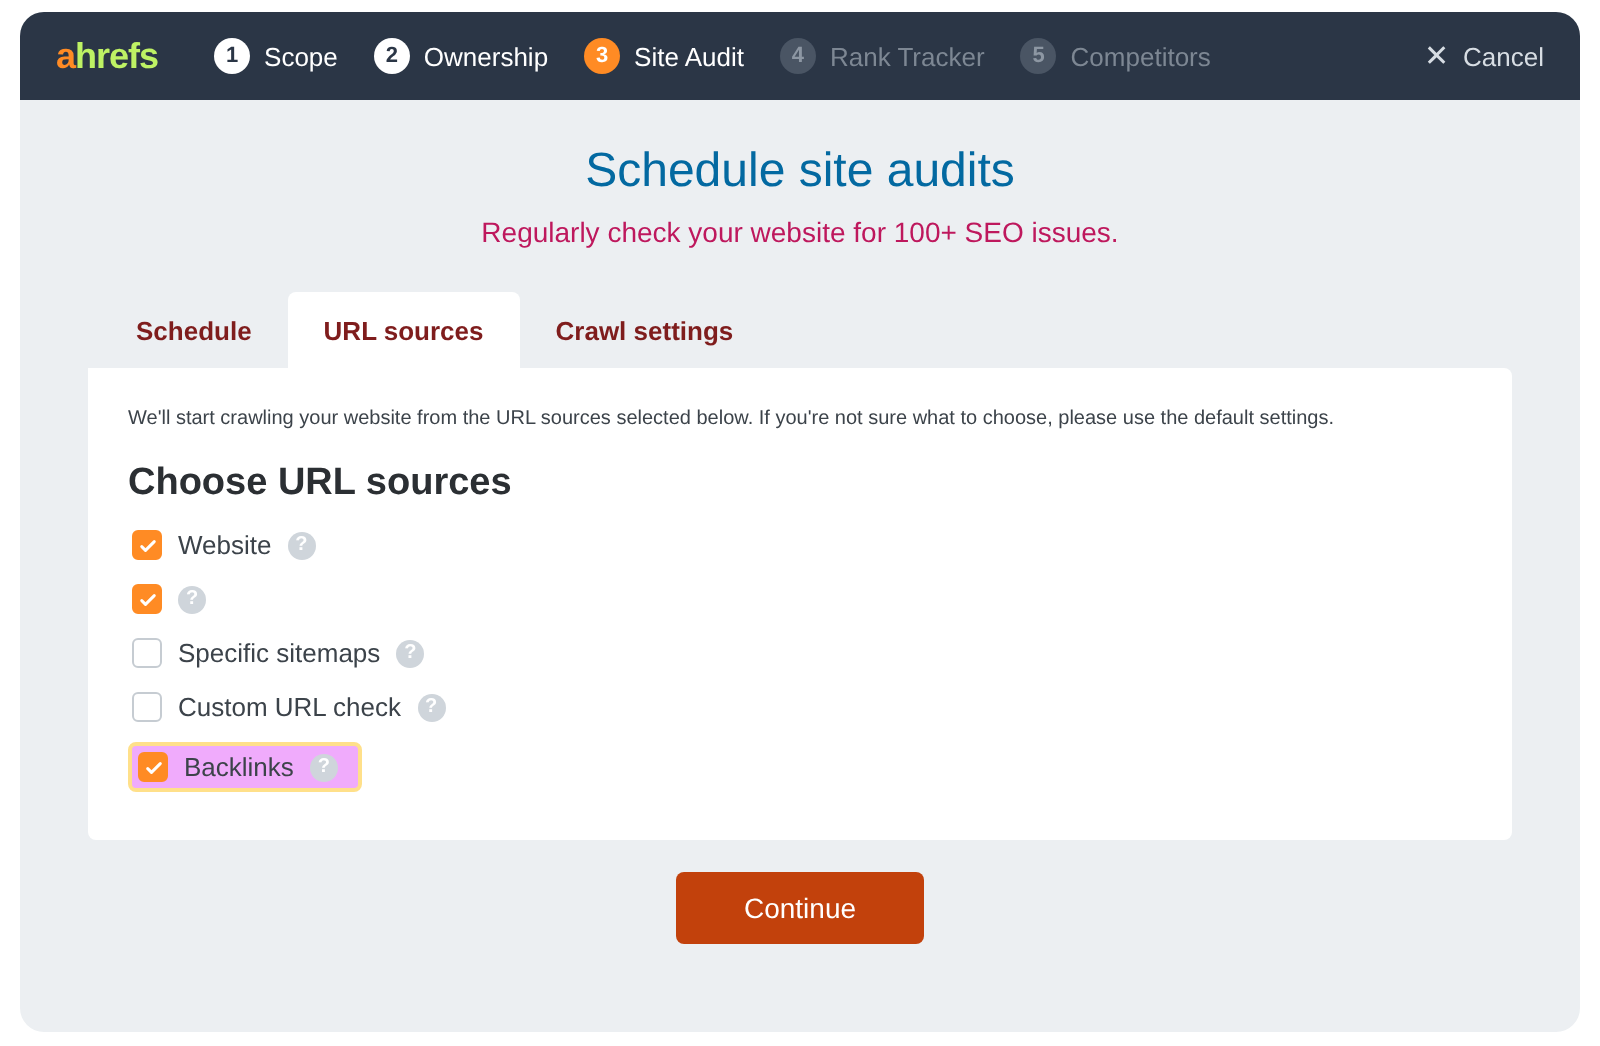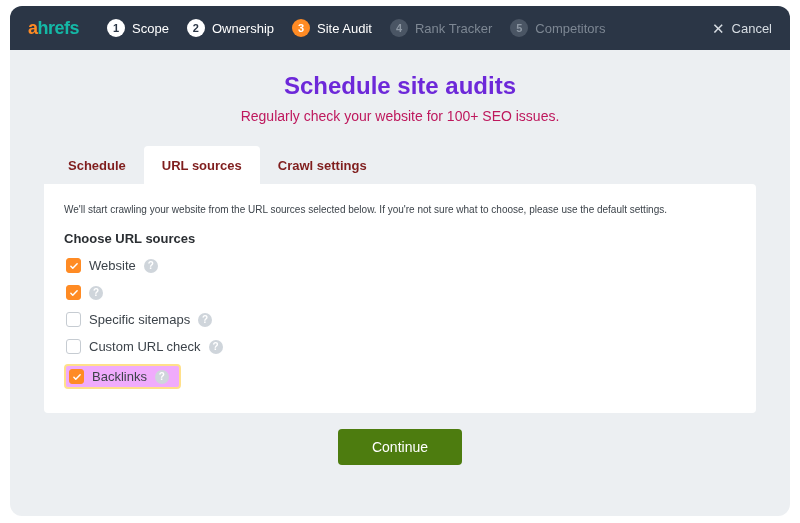--- a/index.html
+++ b/index.html
@@ -28,21 +28,21 @@
     padding: 0 18px;
     color: #fff;
   }
   .logo {
     font-weight: 700;
     font-size: 18px;
     letter-spacing: -0.5px;
     margin-right: 28px;
   }
   .logo .a { color: #ff8b24; }
-  .logo .rest { color: #14b8a6; }
+  .logo .rest { color: #bef264; }
   .steps {
     display: flex;
     align-items: center;
     gap: 18px;
     flex: 1;
   }
   .step {
     display: flex;
     align-items: center;
     gap: 7px;
@@ -78,22 +78,22 @@
   }
   .content {
     flex: 1;
     padding: 22px 34px 12px;
     display: flex;
     flex-direction: column;
     align-items: center;
   }
   .title {
     font-size: 24px;
-    font-weight: 700;
-    color: #6d28d9;
+    font-weight: 400;
+    color: #0369a1;
     margin-bottom: 8px;
   }
   .subtitle {
     font-size: 14px;
     color: #be185d;
     margin-bottom: 22px;
   }
   .tabs {
     width: 100%;
     display: flex;
@@ -117,21 +117,21 @@
     border-radius: 0 4px 4px 4px;
     padding: 18px 20px 16px;
   }
   .desc {
     font-size: 10px;
     color: #3c434a;
     line-height: 1.5;
     margin-bottom: 14px;
   }
   .group-label {
-    font-size: 13px;
+    font-size: 19px;
     font-weight: 700;
     color: #2b2f33;
     margin-bottom: 10px;
   }
   .opt {
     display: flex;
     align-items: center;
     gap: 8px;
     font-size: 13px;
     color: #3c434a;
@@ -175,21 +175,21 @@
     justify-content: center;
     flex-shrink: 0;
   }
   .footer {
     width: 100%;
     display: flex;
     justify-content: center;
     padding-top: 16px;
   }
   .continue-btn {
-    background: #4d7c0f;
+    background: #c2410c;
     color: #fff;
     border: none;
     border-radius: 4px;
     padding: 10px 34px;
     font-size: 14px;
     font-weight: 500;
     cursor: pointer;
   }
 </style>
 </head>

